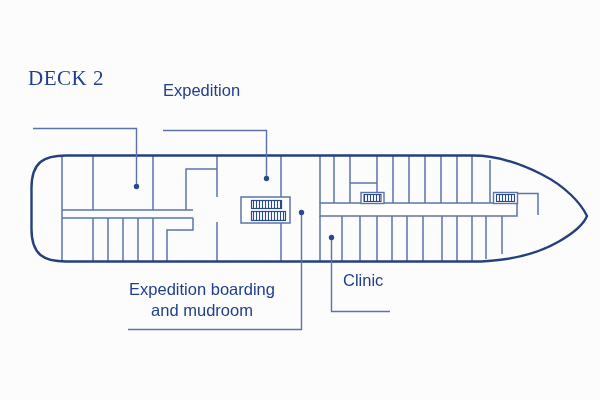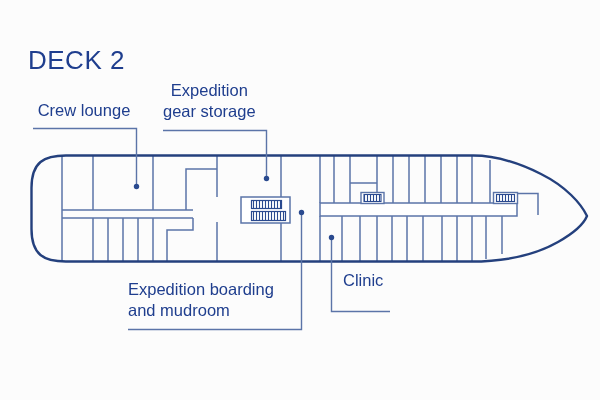--- a/index.html
+++ b/index.html
@@ -4,43 +4,39 @@
 <style>
   html,body{margin:0;padding:0;}
   body{
     width:600px;height:400px;position:relative;overflow:hidden;
     font-family:"Liberation Sans","DejaVu Sans",sans-serif;
     background:#fcfcfc;color:#1f3e8e;
   }
   .stage{position:absolute;left:0;top:0;width:600px;height:400px;}
   svg{position:absolute;left:0;top:0;}
   .page-title{
-    position:absolute;left:28px;top:28px;
-    font-size:26px;font-weight:500;letter-spacing:.5px;
+    position:absolute;left:28px;top:52px;
+    font-size:21px;font-weight:500;letter-spacing:.5px;font-family:Liberation Serif, serif;
   }
   .label{position:absolute;font-size:16.5px;line-height:21px;white-space:nowrap;}
   .label-crew{left:30px;top:100px;width:108px;text-align:center;}
   .label-gear{left:163px;top:80px;text-align:center;}
-  .label-boarding{left:128px;top:279px;width:166px;text-align:left;}
+  .label-boarding{left:119px;top:279px;width:166px;text-align:center;}
   .label-clinic{left:343px;top:270px;}
 </style>
 </head>
 <body style="background: rgb(252, 252, 252); color: rgb(31, 62, 142);">
 
 <div class="stage">
 
   <h1 class="page-title">DECK 2</h1>
 
-  <div class="label label-crew">
-    <span>Crew lounge</span>
-  </div>
 
   <div class="label label-gear">
     <div>Expedition</div>
-    <div>gear storage</div>
   </div>
 
   <div class="label label-boarding">
     <div>Expedition boarding</div>
     <div>and mudroom</div>
   </div>
 
   <div class="label label-clinic">
     <span>Clinic</span>
   </div>

